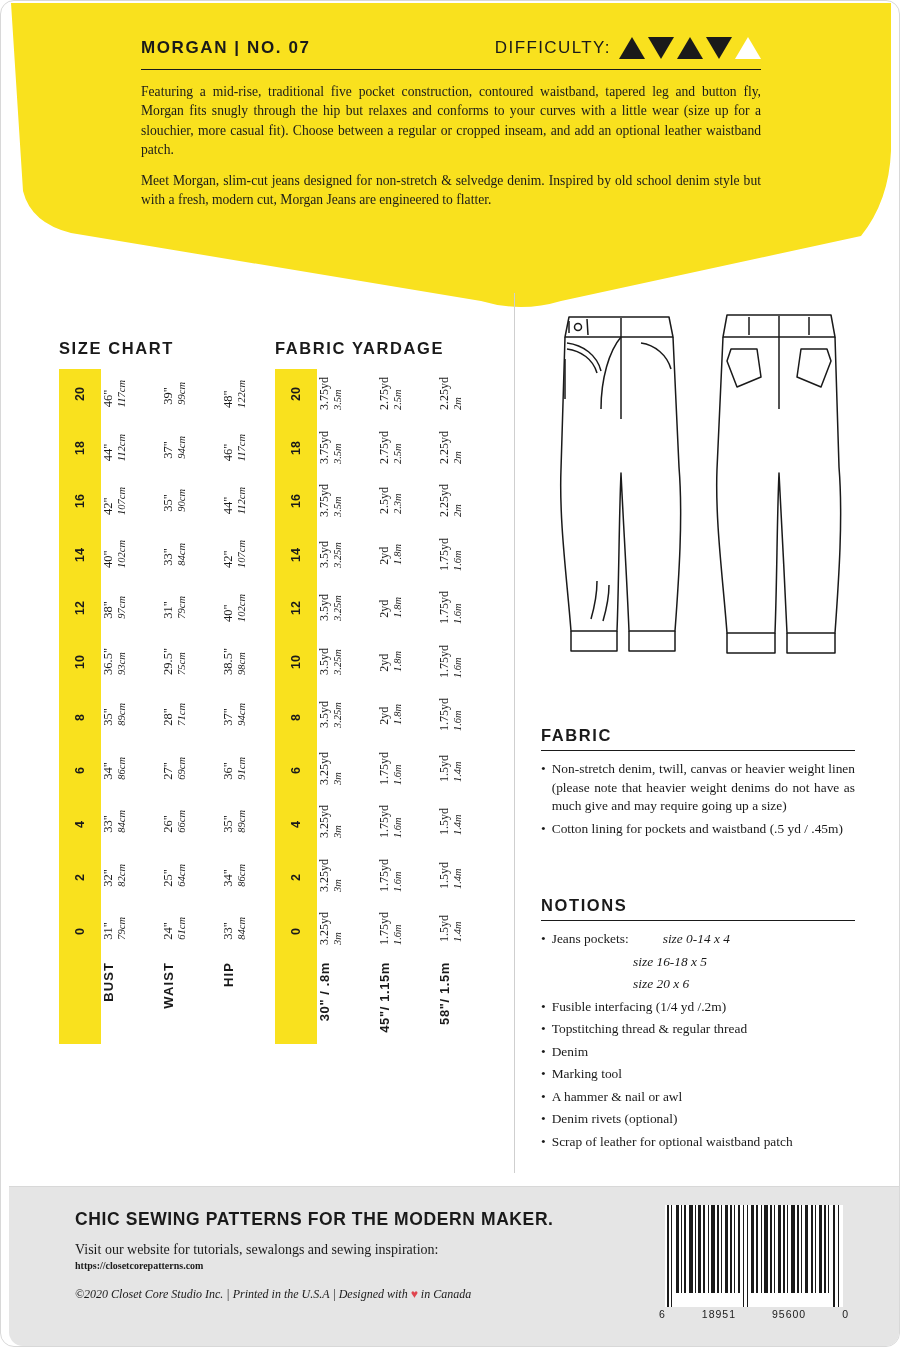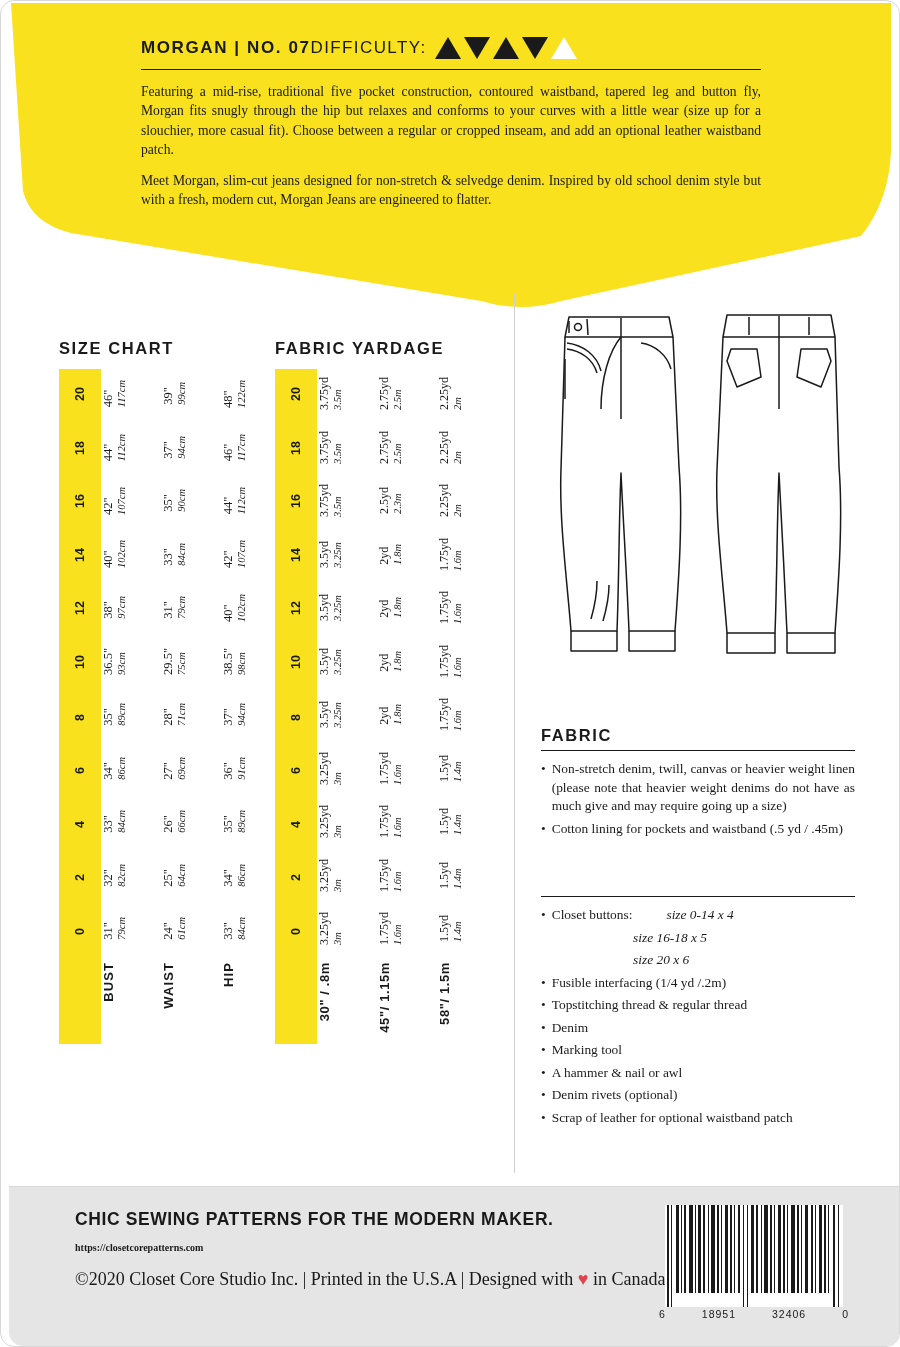--- a/index.html
+++ b/index.html
@@ -26,21 +26,21 @@
     left:0; top:0; width:900px; height:320px;
     z-index:1;
   }
   .header-content {
     position:absolute;
     left:0; top:0; width:900px; height:260px;
     z-index:2;
     padding: 36px 140px 0 140px;
   }
   .title-row {
-    display:flex; align-items:center; 
+    display:flex; align-items:center; justify-content:space-between;
     padding-bottom: 10px;
   }
   .pattern-title {
     font-size: 17px; font-weight: 700; letter-spacing: 1.6px;
     color:#1a1a1a;
   }
   .difficulty-wrap { display:flex; align-items:center; gap:8px; }
   .difficulty-label { font-size: 17px; font-weight:500; letter-spacing:1.4px; }
   .tri-row { display:flex; align-items:center; gap:3px; }
   .tri {
@@ -140,21 +140,21 @@
     position:absolute; left:0; bottom:0; width:900px; height:160px; z-index:4;
     border-top:1px solid #d8d8d8;
     border-bottom-left-radius:14px; border-bottom-right-radius:14px;
     background:#e5e5e5;
     margin-left:8px;
   }
   .footer-inner { padding: 22px 66px 0 66px; position:relative; height:100%; }
   .f-title { font-size:17.5px; font-weight:700; letter-spacing:0.6px; margin-bottom:12px; }
   .f-line { font-family:"Liberation Serif", serif; font-size:14px; margin-bottom:2px; }
   .f-url { font-family:"Liberation Serif", serif; font-size:10px; font-weight:700; margin-bottom:16px;}
-  .f-copy { font-family:"Liberation Serif", serif; font-size:18px; }
+  .f-copy { font-family:"Liberation Serif", serif; font-size:12px;font-style:italic; }
   .heart { color:#e0454f; }
 
   .barcode { position:absolute; right:66px; top:18px; width:178px; height:102px; }
   .bc-nums { position:absolute; right:60px; top:121px; width:190px;
     font-family:"Liberation Sans", sans-serif; font-size:10.5px; letter-spacing:1px;
     display:flex; justify-content:space-between; }
 </style>
 </head>
 <body>
 
@@ -392,25 +392,26 @@
             <span>Non-stretch denim, twill, canvas or heavier weight linen (please note that heavier weight denims do not have as much give and may require going up a size)</span>
           </div>
         <div class="bullet-line">
             <span class="b">•</span>
             <span>Cotton lining for pockets and waistband (.5 yd / .45m)</span>
           </div>
       </div>
     </div>
 
     <div style="position:absolute;left:540px;top:595px;width:314px;">
+      <div class="sec-h">NOTIONS</div>
       <div class="sec-rule"></div>
       <div class="serif-list">
         <div class="bullet-line">
             <span class="b">•</span>
-            <span>Closet buttons:</span>
+            <span>Jeans pockets:</span>
           <span class="notions-sub" style="margin:0 13px 0 28px;">size 0-14 x 4</span>
         </div>
         <div class="notions-sub">size 16-18 x 5</div>
         <div class="notions-sub">size 20 x 6</div>
         <div class="bullet-line">
             <span class="b">•</span>
             <span>Fusible interfacing (1/4 yd /.2m)</span>
           </div>
         <div class="bullet-line">
             <span class="b">•</span>
@@ -437,20 +438,21 @@
             <span>Scrap of leather for optional waistband patch</span>
           </div>
       </div>
     </div>
 
   </div>
 
   <div class="footer">
     <div class="footer-inner">
       <div class="f-title">CHIC SEWING PATTERNS FOR THE MODERN MAKER.</div>
+      <div class="f-line">Visit our website for tutorials, sewalongs and sewing inspiration:</div>
       <div class="f-url">https://closetcorepatterns.com</div>
       <div class="f-copy">
         <span>©2020 Closet Core Studio Inc. | Printed in the U.S.A | Designed with </span><span class="heart">♥</span><span> in Canada</span>
       </div>
 
       <svg class="barcode" viewBox="0 0 178 102" preserveAspectRatio="none">
         <rect x="0" y="0" width="178" height="102" fill="#fff"></rect>
         <g fill="#1a1a1a">
           <rect x="2" y="0" width="2" height="102"></rect>
             <rect x="6" y="0" width="1" height="102"></rect>
@@ -489,19 +491,19 @@
             <rect x="154" y="0" width="3" height="88"></rect>
           <rect x="159" y="0" width="2" height="88"></rect>
             <rect x="163" y="0" width="1" height="88"></rect>
           <rect x="168" y="0" width="2" height="102"></rect>
             <rect x="173" y="0" width="1" height="102"></rect>
         </g>
       </svg>
       <div class="bc-nums">
         <span>6</span>
         <span>18951</span>
-        <span>32406</span>
+        <span>95600</span>
         <span>0</span>
       </div>
     </div>
   </div>
 
 </div>
 
 </body></html>

